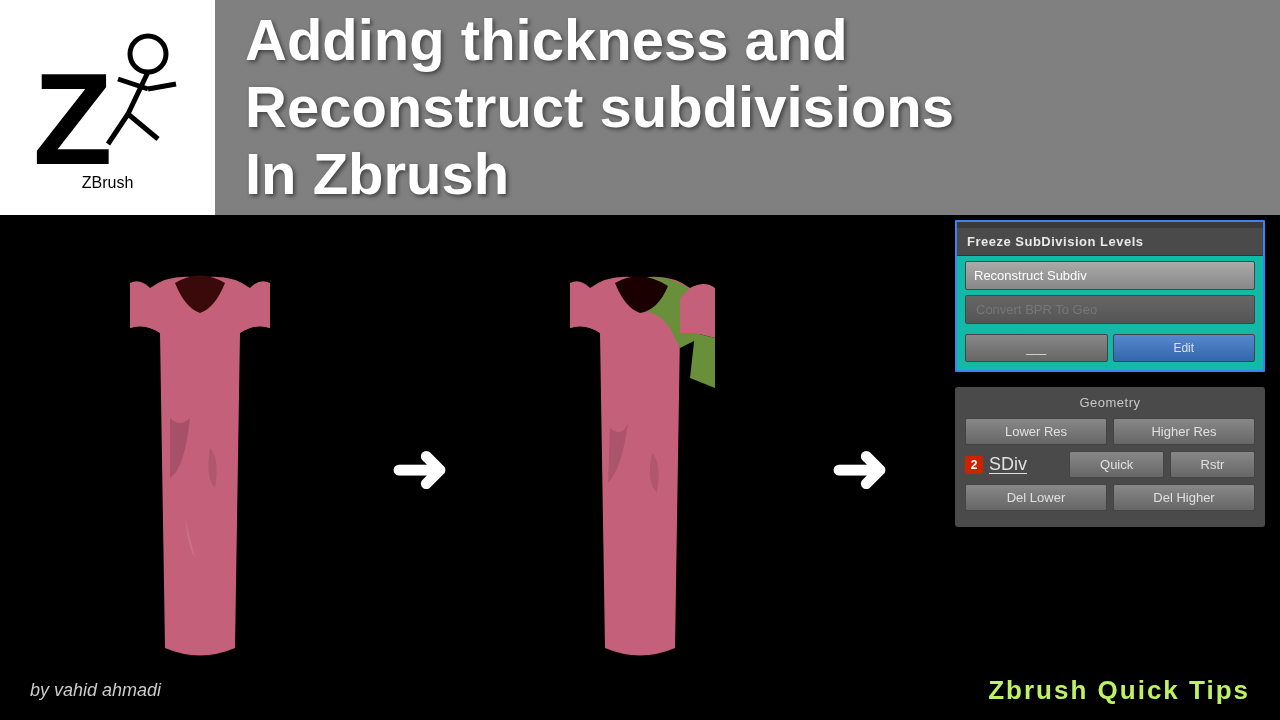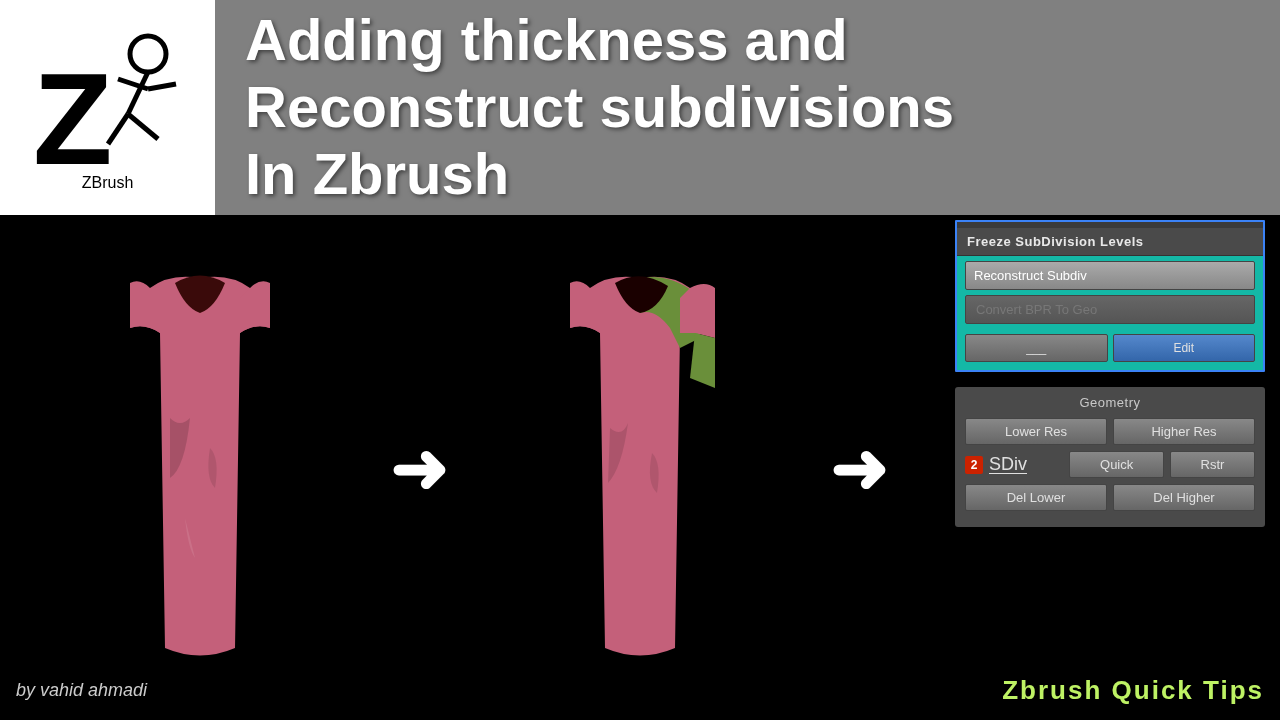--- a/index.html
+++ b/index.html
@@ -241,21 +241,21 @@
     
     #footer {
       position: absolute;
       bottom: 0;
       left: 0;
       right: 0;
       height: 60px;
       display: flex;
       align-items: center;
       justify-content: space-between;
-      padding: 0 16px;
+      padding: 0 30px;
     }
 
     #by-text {
       color: #ccc;
       font-size: 18px;
       font-style: italic;
     }
 
     #brand-text {
       color: #bef264;

